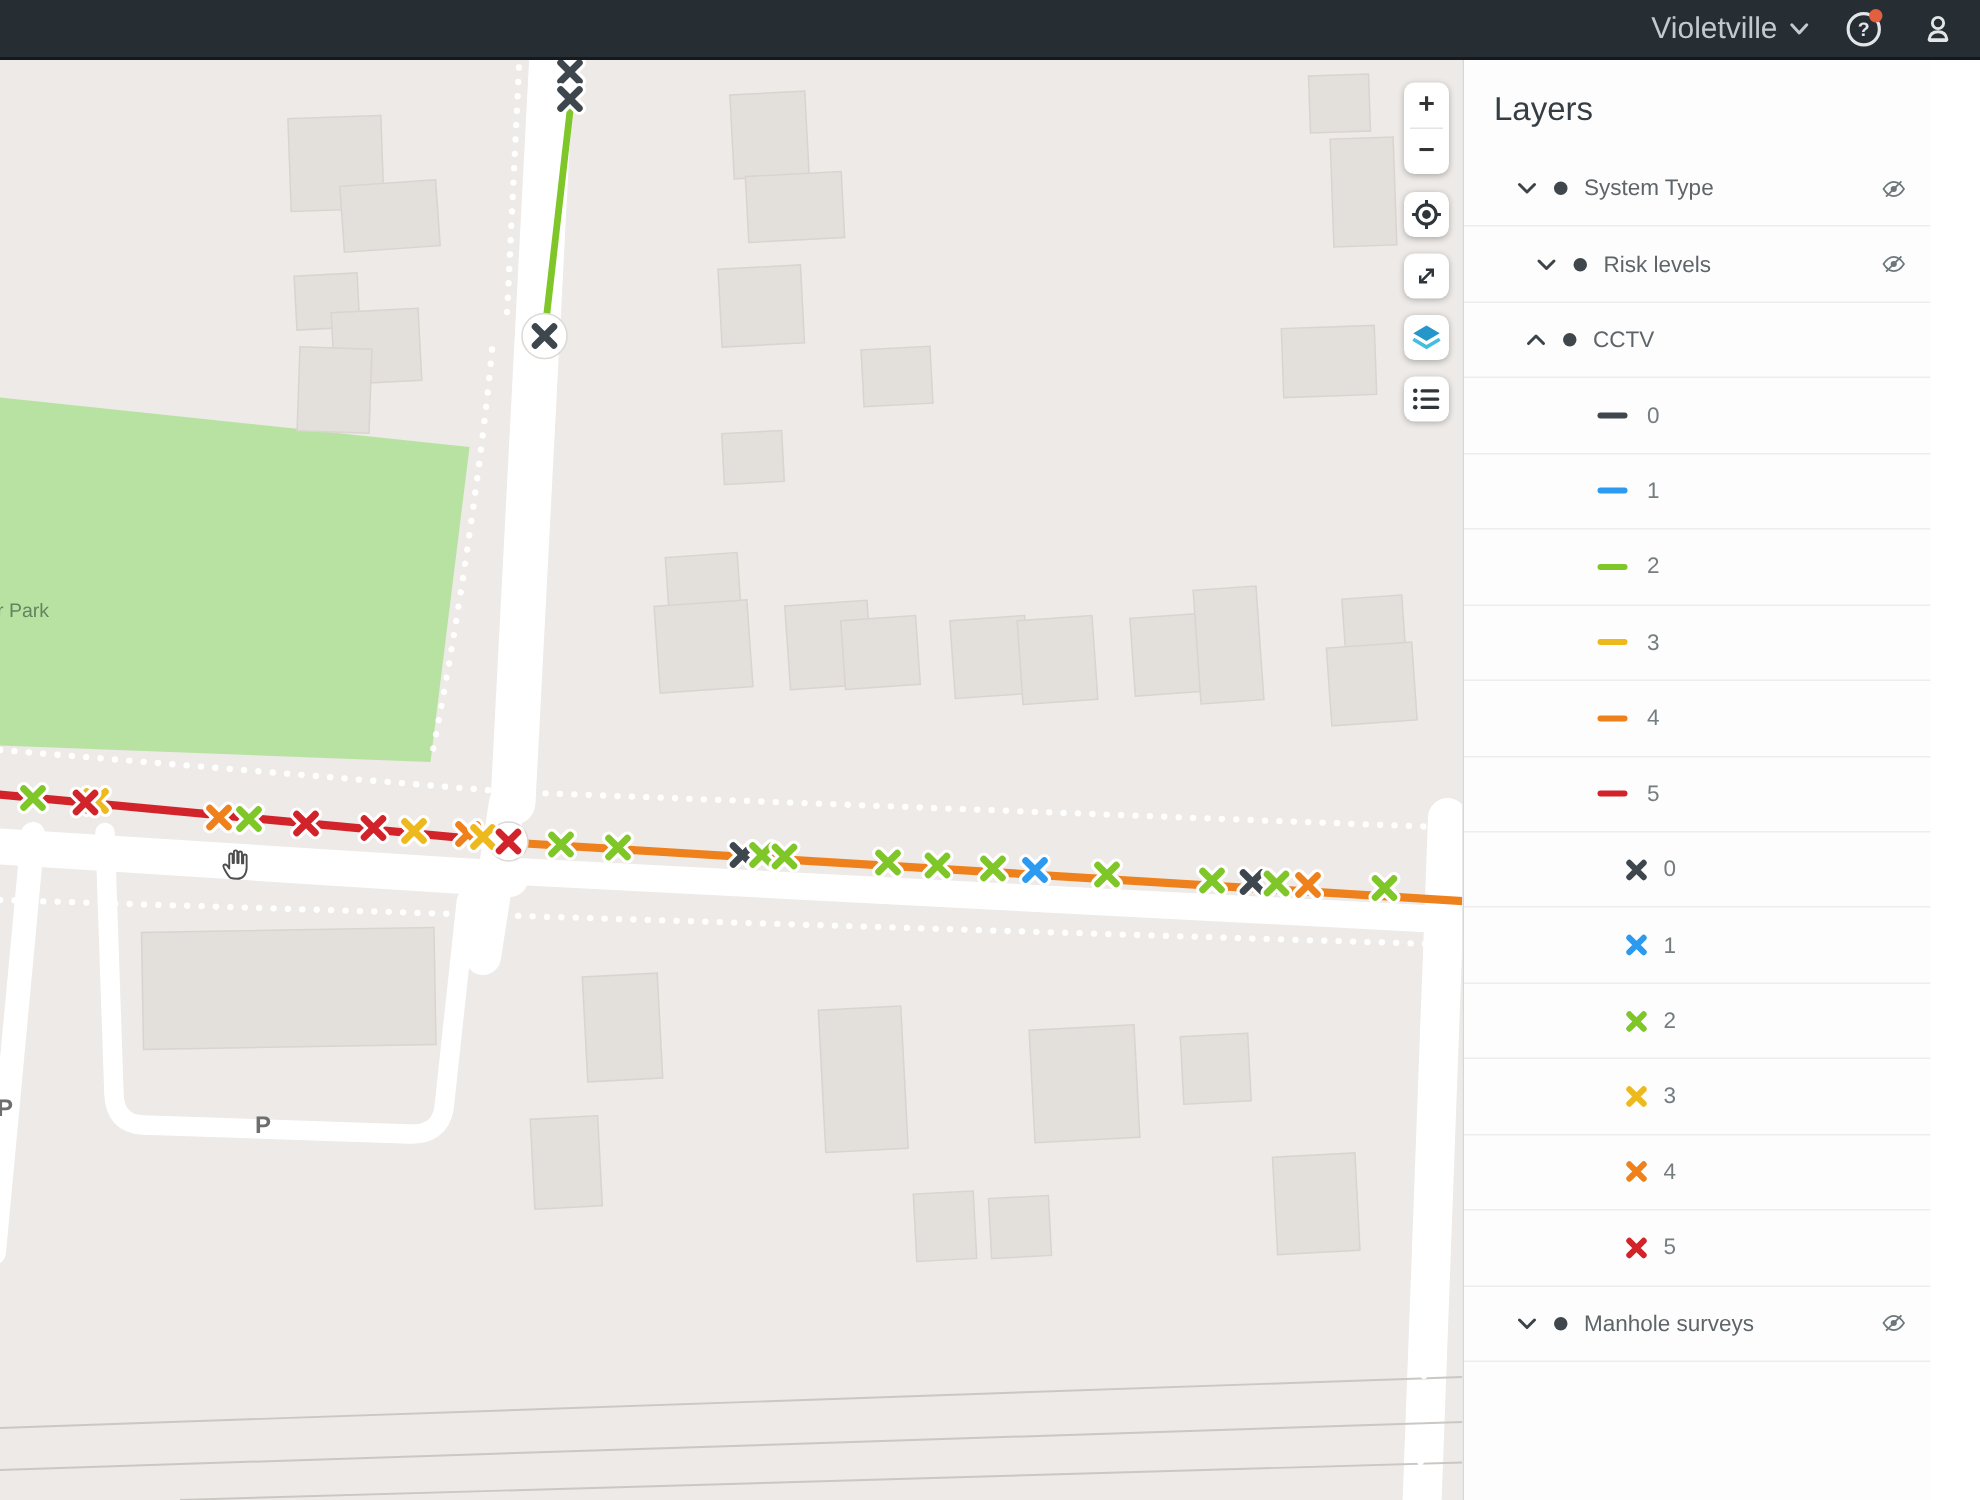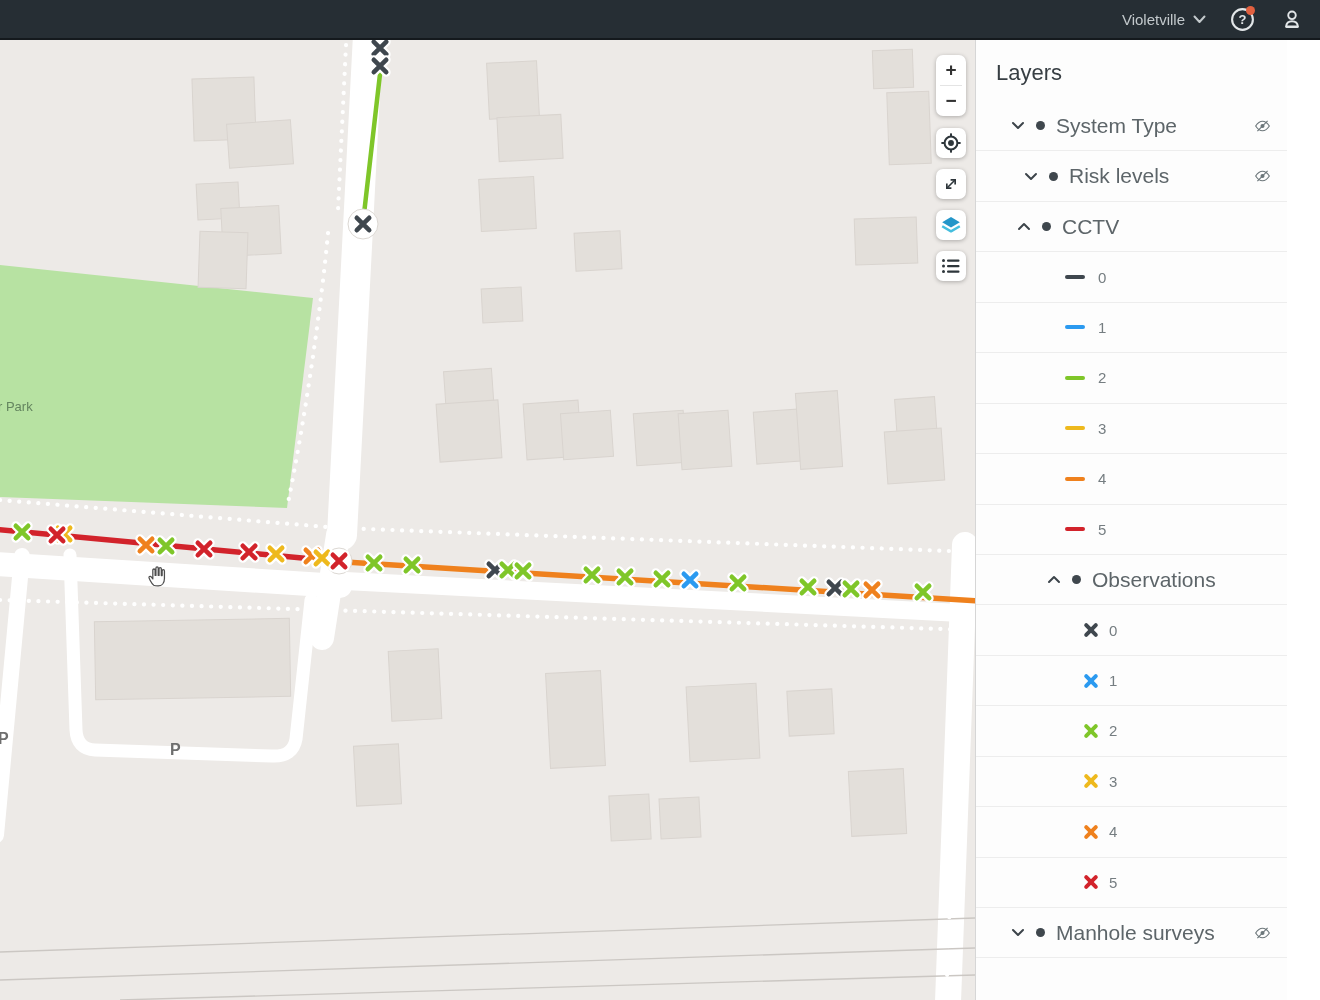--- a/index.html
+++ b/index.html
@@ -1,40 +1,40 @@
 <!DOCTYPE html>
 <html><head>
 <meta charset="utf-8">
 <style>
   html,body{margin:0;padding:0;background:#fff;}
   body{width:1320px;height:1000px;overflow:hidden;font-family:"Liberation Sans",sans-serif;position:relative;}
   
   .topbar{position:absolute;left:0;top:0;width:1320px;height:40px;background:#262e34;border-bottom:2px solid #14191d;
           display:flex;align-items:center;justify-content:flex-end;gap:22px;padding-right:14px;box-sizing:border-box;z-index:30;}
-  .org{display:flex;align-items:center;gap:8px;color:#c3c9cc;font-size:15px;cursor:pointer;}
+  .org{display:flex;align-items:center;gap:8px;color:#c3c9cc;font-size:20px;cursor:pointer;}
   .iconbtn{position:relative;display:flex;align-items:center;justify-content:center;width:28px;height:28px;cursor:pointer;}
   .notif-dot{position:absolute;top:1px;right:1px;width:9px;height:9px;border-radius:50%;background:#e2603f;}
   
   .map-wrap{position:absolute;left:0;top:40px;width:975px;height:960px;overflow:hidden;background:#edeae7;}
   .ctrl{width:30px;height:30px;background:#fff;border:none;border-radius:7px;box-shadow:0 1px 4px rgba(0,0,0,.28);
         display:flex;align-items:center;justify-content:center;font-size:19px;font-weight:bold;color:#333;cursor:pointer;
         font-family:"Liberation Sans",sans-serif;padding:0;}
   .zoomgroup{position:absolute;left:936px;top:15px;width:30px;background:#fff;border-radius:7px;box-shadow:0 1px 4px rgba(0,0,0,.28);}
   .zoomgroup .ctrl{box-shadow:none;background:transparent;}
   .zoomgroup .zdiv{height:1px;background:#e4e4e4;margin:0 4px;}
   .ctrl-abs{position:absolute;left:936px;}
   
   .sidebar{position:absolute;left:975px;top:40px;width:312px;height:960px;background:#fdfdfd;border-left:1px solid #d6d6d6;
            box-sizing:border-box;overflow:hidden;z-index:25;}
   .side-title{padding:20px 0 0 20px;height:41px;font-size:22px;font-weight:500;color:#373e43;}
   .trow{height:50.45px;display:flex;align-items:center;border-bottom:1px solid #ededed;position:relative;box-sizing:border-box;cursor:pointer;}
   .trow.hl{background:#f4f4f4;}
   .chev{margin-right:11px;flex:none;}
   .bullet{width:9px;height:9px;border-radius:50%;background:#3f474d;margin-right:11px;flex:none;}
-  .tlabel{font-size:21px;color:#5d6569;}
+  .tlabel{font-size:15px;color:#5d6569;}
   .num{color:#757d81;font-size:15px;}
   .swatch-line{width:20px;height:4px;border-radius:2px;margin-right:13px;flex:none;}
   .swatch-x{margin-right:10px;flex:none;}
   .eye{position:absolute;right:16px;top:50%;transform:translateY(-50%);}
 </style>
 </head>
 <body>
 
 <div class="topbar">
   <div class="org">
@@ -335,27 +335,20 @@
         <span class="tlabel num">3</span>
       </div>
       <div class="trow" style="padding-left: 89px;">
         <span class="swatch-line" style="background:#ef811d"></span>
         <span class="tlabel num">4</span>
       </div>
       <div class="trow" style="padding-left: 89px;">
         <span class="swatch-line" style="background:#d2232b"></span>
         <span class="tlabel num">5</span>
       </div>
-      <div class="trow" style="padding-left: 71px;">
-        <svg class="chev" width="14" height="11" viewBox="0 0 14 11">
-          <polyline points="2,8 7,3 12,8" fill="none" stroke="#3c444a" stroke-width="2" stroke-linecap="round" stroke-linejoin="round"></polyline>
-        </svg>
-        <span class="bullet"></span>
-        <span class="tlabel">Observations</span>
-      </div>
       <div class="trow" style="padding-left: 107px;">
         <svg class="swatch-x" width="16" height="16" viewBox="0 0 16 16">
           <path d="M3.2 3.2 L12.8 12.8 M12.8 3.2 L3.2 12.8" stroke="#3f474e" stroke-width="4" stroke-linecap="round"></path>
         </svg>
         <span class="tlabel num">0</span>
       </div>
       <div class="trow" style="padding-left: 107px;">
         <svg class="swatch-x" width="16" height="16" viewBox="0 0 16 16">
           <path d="M3.2 3.2 L12.8 12.8 M12.8 3.2 L3.2 12.8" stroke="#2b9af0" stroke-width="4" stroke-linecap="round"></path>
         </svg>

